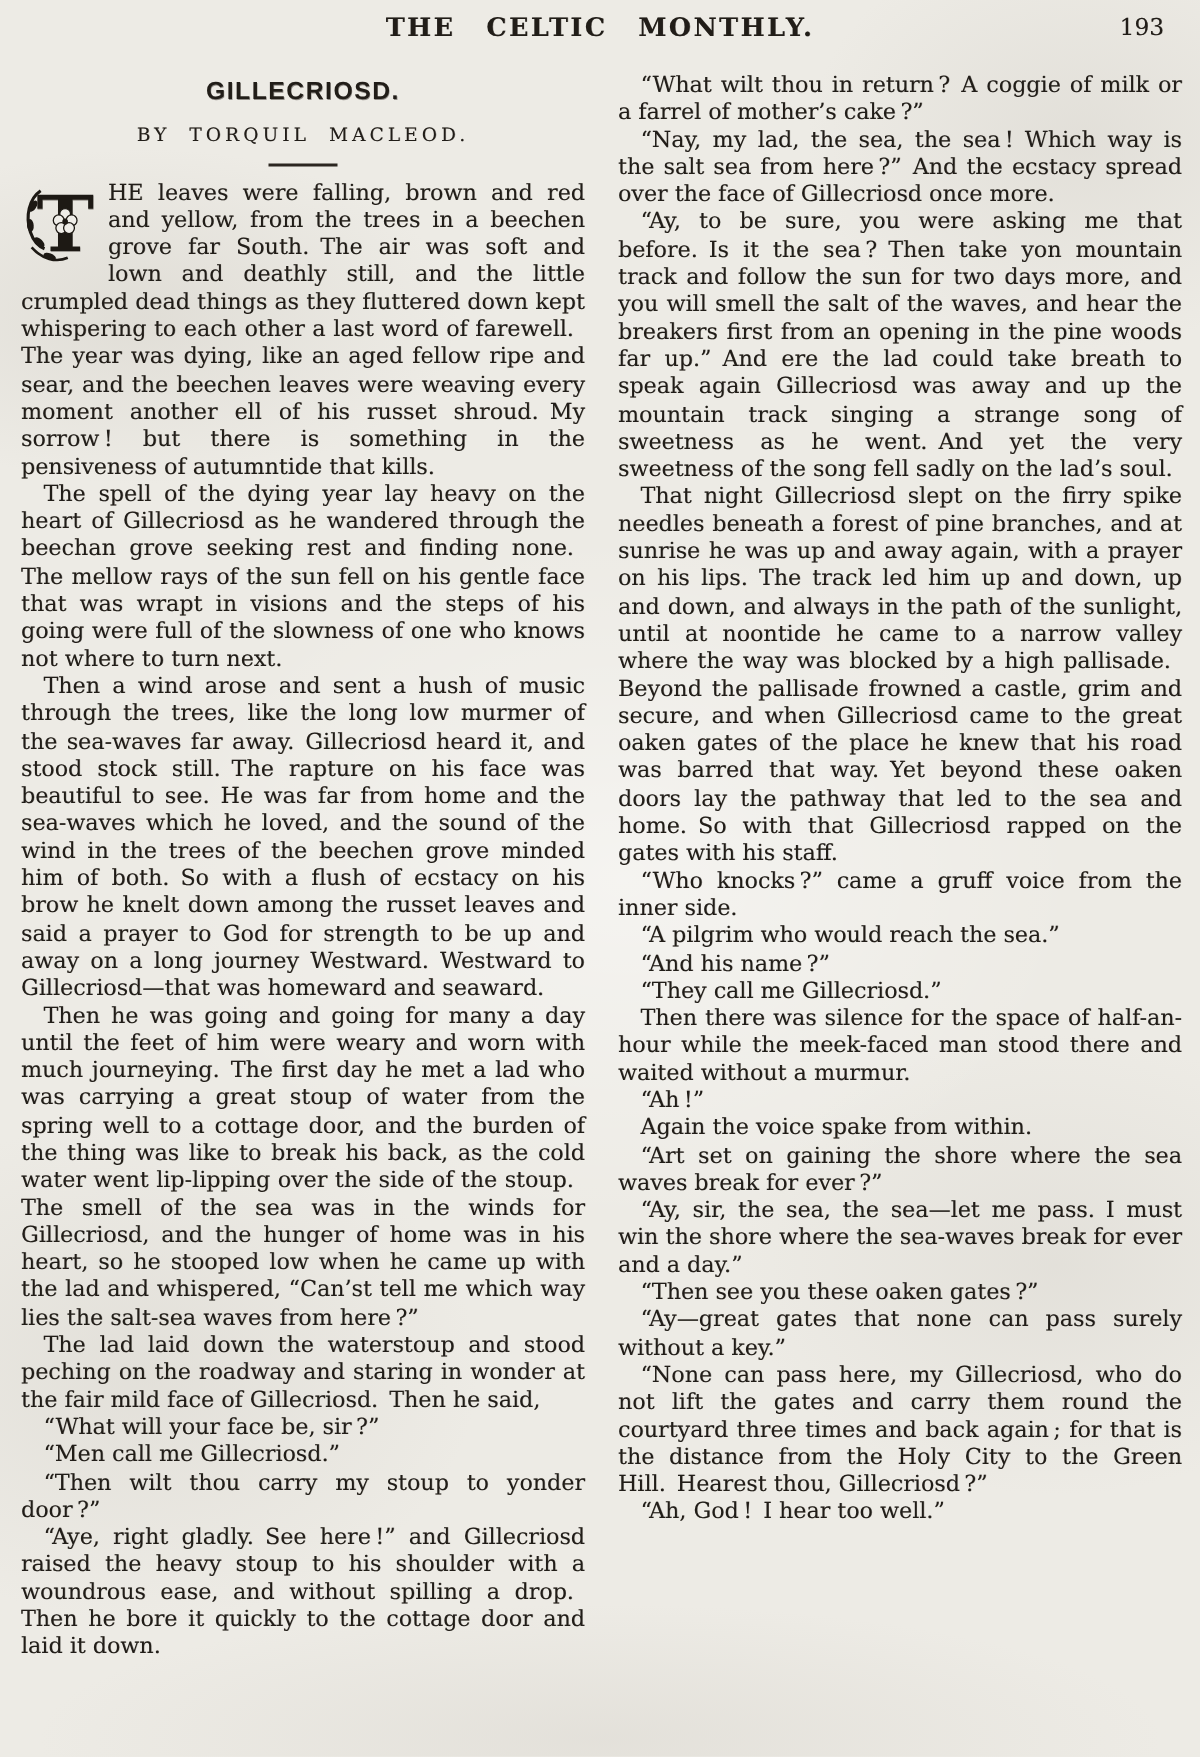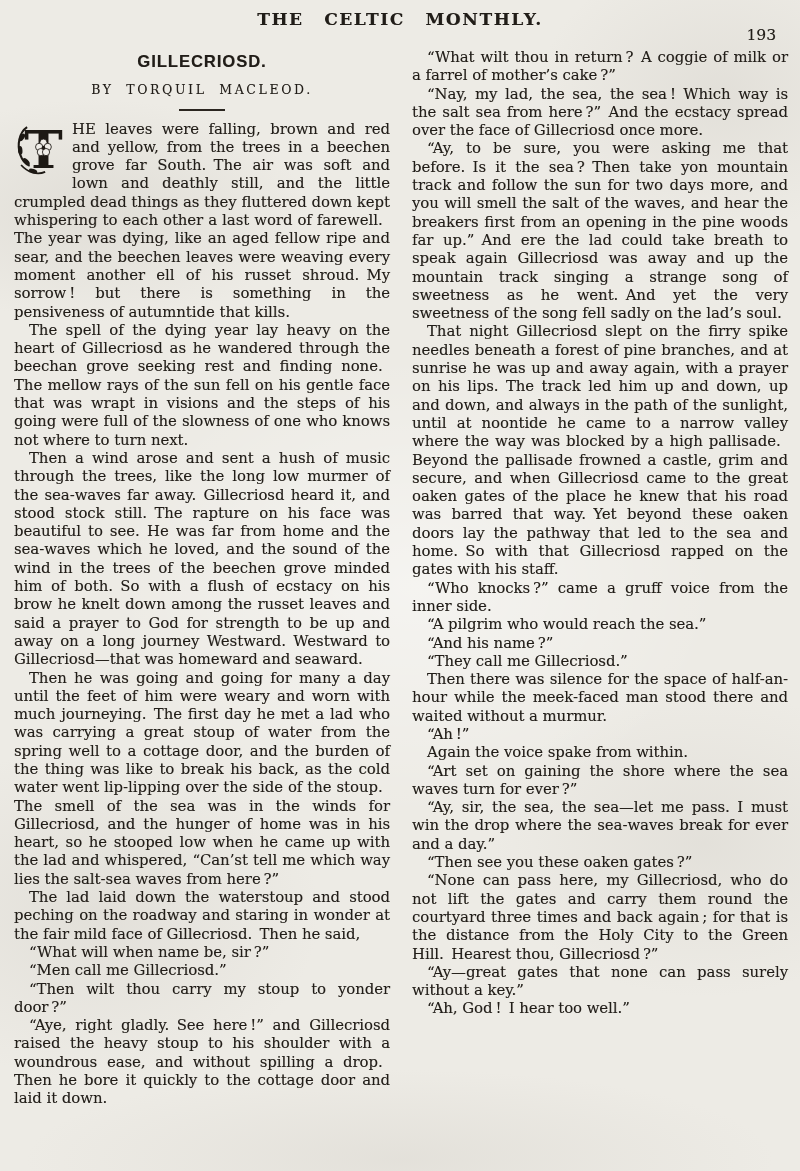--- a/index.html
+++ b/index.html
@@ -18,21 +18,21 @@
     font-family: "DejaVu Serif", serif;
   }
   .page { width: 800px; height: 1002px; position: relative; }
 
   .page-header { position: relative; padding-top: 9px; text-align: center; height: 26px; }
   .journal-title {
     font-size: 17px; font-weight: bold; letter-spacing: 1.6px; word-spacing: 13px;
     text-shadow: .3px .3px 0 rgba(30,25,20,.45);
   }
   .page-number {
-    position: absolute; right: 24px; top: 26px; font-size: 15.5px;
+    position: absolute; right: 24px; top: 9px; font-size: 15.5px;
     text-shadow: .3px .3px 0 rgba(30,25,20,.4);
   }
 
   .columns { display: flex; gap: 22px; padding: 13px 12px 0 14px; }
   .col {
     flex: 1 1 0; text-align: justify;
     font-size: 14.8px; line-height: 18.3px;
     text-shadow: .3px .3px 0 rgba(32,27,21,.38);
   }
 
@@ -90,43 +90,43 @@
           </g>
         </svg>
           </span><span>HE leaves were falling, brown and red and yellow, from the trees in a beechen grove far South. The air was soft and lown and deathly still, and the little crumpled dead things as they fluttered down kept whispering to each other a last word of farewell. The year was dying, like an aged fellow ripe and sear, and the beechen leaves were weaving every moment another ell of his russet shroud. My sorrow ! but there is something in the pensiveness of autumntide that kills.</span>
       </p>
 
       <div>
           <p class="para">The spell of the dying year lay heavy on the heart of Gillecriosd as he wandered through the beechan grove seeking rest and finding none. The mellow rays of the sun fell on his gentle face that was wrapt in visions and the steps of his going were full of the slowness of one who knows not where to turn next.</p>
           <p class="para">Then a wind arose and sent a hush of music through the trees, like the long low murmer of the sea-waves far away. Gillecriosd heard it, and stood stock still. The rapture on his face was beautiful to see. He was far from home and the sea-waves which he loved, and the sound of the wind in the trees of the beechen grove minded him of both. So with a flush of ecstacy on his brow he knelt down among the russet leaves and said a prayer to God for strength to be up and away on a long journey Westward. Westward to Gillecriosd—that was homeward and seaward.</p>
           <p class="para">Then he was going and going for many a day until the feet of him were weary and worn with much journeying. The first day he met a lad who was carrying a great stoup of water from the spring well to a cottage door, and the burden of the thing was like to break his back, as the cold water went lip-lipping over the side of the stoup. The smell of the sea was in the winds for Gillecriosd, and the hunger of home was in his heart, so he stooped low when he came up with the lad and whispered, “Can’st tell me which way lies the salt-sea waves from here ?”</p>
           <p class="para">The lad laid down the waterstoup and stood peching on the roadway and staring in wonder at the fair mild face of Gillecriosd. Then he said,</p>
-          <p class="para">“What will when name be, sir ?”</p>
+          <p class="para">“What will your face be, sir ?”</p>
           <p class="para">“Men call me Gillecriosd.”</p>
           <p class="para">“Then wilt thou carry my stoup to yonder door ?”</p>
           <p class="para">“Aye, right gladly. See here !” and Gillecriosd raised the heavy stoup to his shoulder with a woundrous ease, and without spilling a drop. Then he bore it quickly to the cottage door and laid it down.</p>
         </div>
     </section>
 
     <section class="col">
       <div>
           <p class="para">“What wilt thou in return ? A coggie of milk or a farrel of mother’s cake ?”</p>
           <p class="para">“Nay, my lad, the sea, the sea ! Which way is the salt sea from here ?” And the ecstacy spread over the face of Gillecriosd once more.</p>
           <p class="para">“Ay, to be sure, you were asking me that before. Is it the sea ? Then take yon mountain track and follow the sun for two days more, and you will smell the salt of the waves, and hear the breakers first from an opening in the pine woods far up.” And ere the lad could take breath to speak again Gillecriosd was away and up the mountain track singing a strange song of sweetness as he went. And yet the very sweetness of the song fell sadly on the lad’s soul.</p>
           <p class="para">That night Gillecriosd slept on the firry spike needles beneath a forest of pine branches, and at sunrise he was up and away again, with a prayer on his lips. The track led him up and down, up and down, and always in the path of the sunlight, until at noontide he came to a narrow valley where the way was blocked by a high pallisade. Beyond the pallisade frowned a castle, grim and secure, and when Gillecriosd came to the great oaken gates of the place he knew that his road was barred that way. Yet beyond these oaken doors lay the pathway that led to the sea and home. So with that Gillecriosd rapped on the gates with his staff.</p>
           <p class="para">“Who knocks ?” came a gruff voice from the inner side.</p>
           <p class="para">“A pilgrim who would reach the sea.”</p>
           <p class="para">“And his name ?”</p>
           <p class="para">“They call me Gillecriosd.”</p>
           <p class="para">Then there was silence for the space of half-an-hour while the meek-faced man stood there and waited without a murmur.</p>
           <p class="para">“Ah !”</p>
           <p class="para">Again the voice spake from within.</p>
-          <p class="para">“Art set on gaining the shore where the sea waves turn for ever ?”</p>
-          <p class="para">“Ay, sir, the sea, the sea—let me pass. I must win the drop where the sea-waves break for ever and a day.”</p>
+          <p class="para">“Art set on gaining the shore where the sea waves break for ever ?”</p>
+          <p class="para">“Ay, sir, the sea, the sea—let me pass. I must win the shore where the sea-waves break for ever and a day.”</p>
           <p class="para">“Then see you these oaken gates ?”</p>
+          <p class="para">“Ay—great gates that none can pass surely without a key.”</p>
           <p class="para">“None can pass here, my Gillecriosd, who do not lift the gates and carry them round the courtyard three times and back again ; for that is the distance from the Holy City to the Green Hill. Hearest thou, Gillecriosd ?”</p>
-          <p class="para">“Ay—great gates that none can pass surely without a key.”</p>
           <p class="para">“Ah, God ! I hear too well.”</p>
         </div>
     </section>
 
   </div>
 </div>
 
 </body></html>

